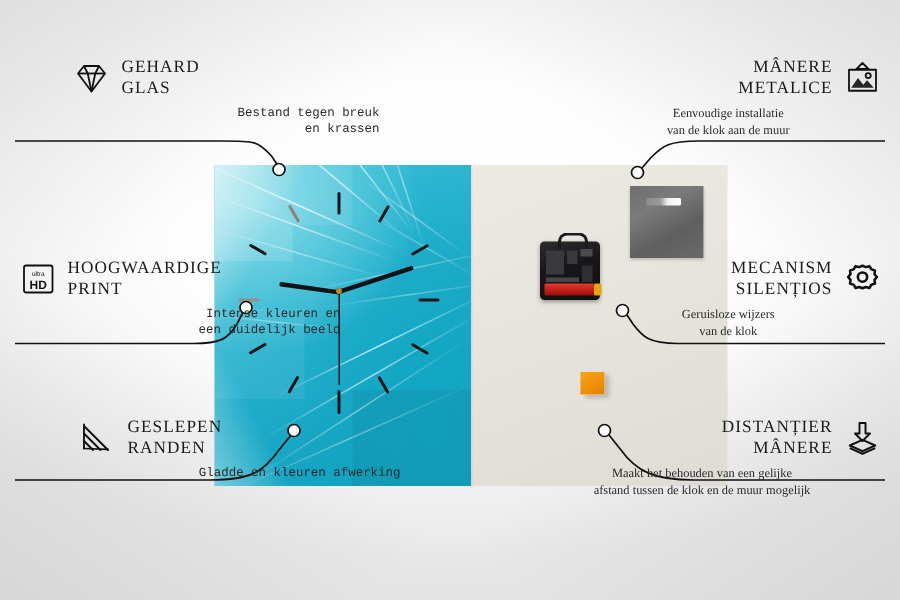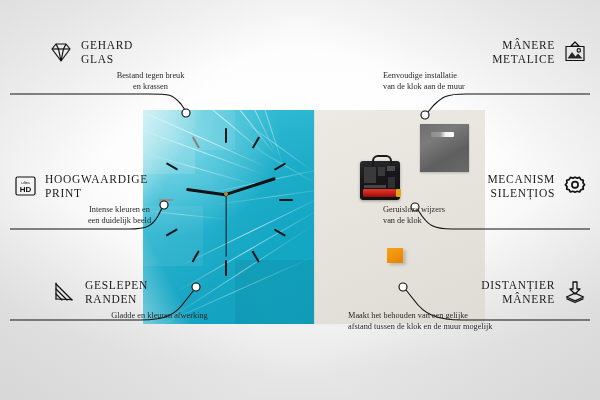--- a/index.html
+++ b/index.html
@@ -99,24 +99,24 @@
   .co-title{
     font-size:11.5px;letter-spacing:.7px;color:#1b1b1b;line-height:1.22;
     font-family:"Liberation Serif",serif;font-weight:400;
   }
   .co-desc{
     font-size:8.3px;color:#2a2a2a;line-height:1.34;margin-top:4px;
     font-family:"Liberation Serif",serif;
   }
   .left .co-head{justify-content:flex-start;}
   .left .co-title{text-align:left;}
-  .left .co-desc{text-align:center;}
+  .left .co-desc{text-align:right;font-family:Liberation Mono, monospace;}
   .right .co-head{justify-content:flex-end;flex-direction:row;}
   .right .co-title{text-align:right;}
-  .right .co-desc{text-align:left;}
+  .right .co-desc{text-align:center;}
   .ico{width:26px;height:24px;flex:0 0 26px;display:block;}
   .ico svg{display:block;width:26px;height:24px;}
 
   svg.leader{position:absolute;overflow:visible;pointer-events:none;}
   svg.leader path{fill:none;stroke:#111;stroke-width:1.15;}
   svg.leader circle{fill:#fff;stroke:#111;stroke-width:1.15;}
 </style>
 </head>
 <body>
 

